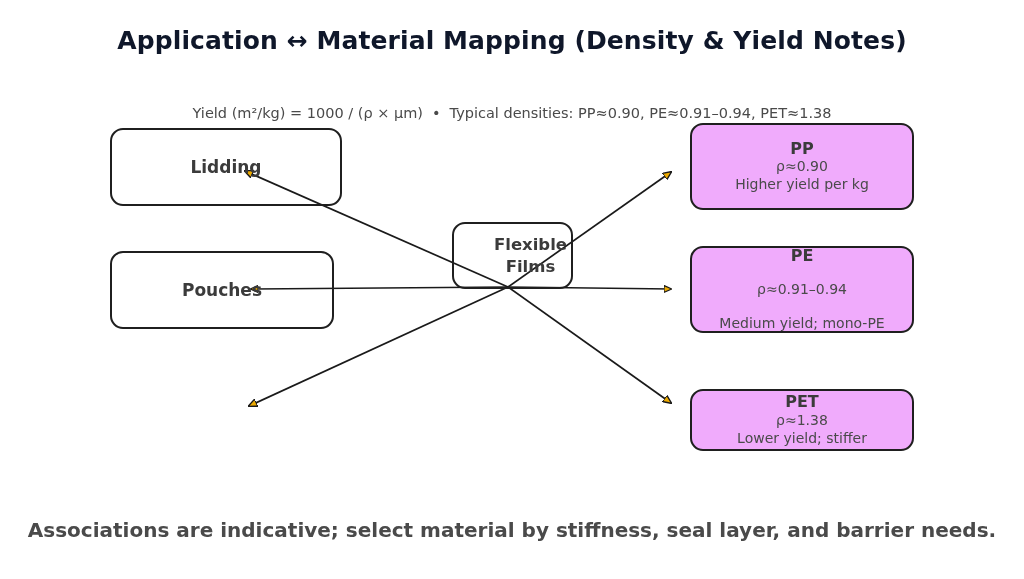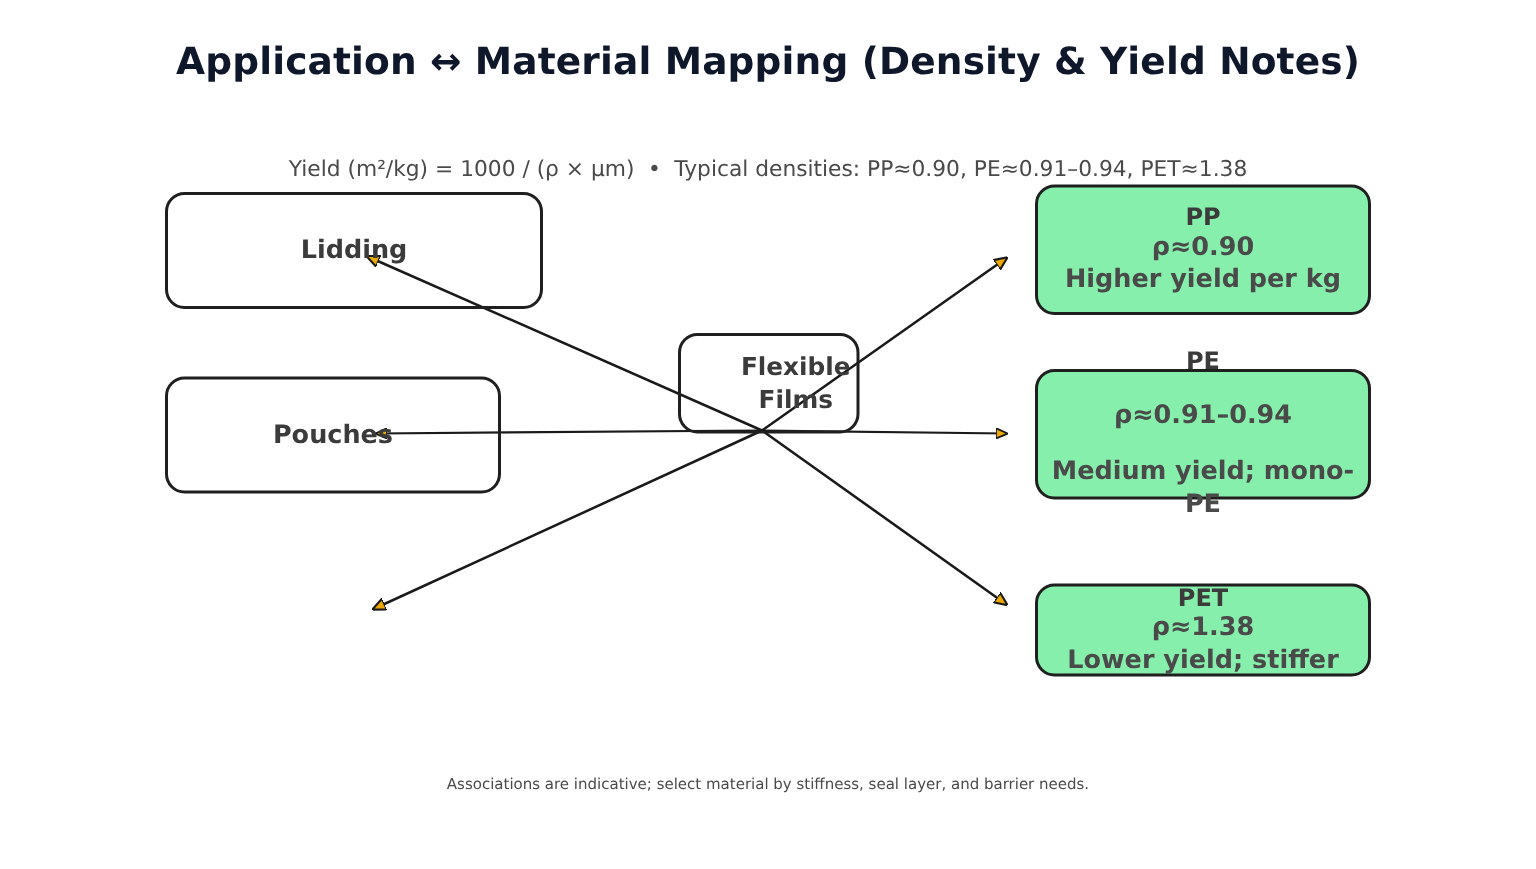--- a/index.html
+++ b/index.html
@@ -55,77 +55,78 @@
     top: 0;
     width: 1024px;
     height: 579px;
     pointer-events: none;
   }
 
   
   .node {
     position: absolute;
     box-sizing: border-box;
-    background: #86efac;
+    background: #f0abfc;
     border: 2px solid #1f1f1f;
     border-radius: 13px;
     display: flex;
     flex-direction: column;
     align-items: center;
     justify-content: center;
     text-align: center;
     z-index: 3;
   }
   .node.transparent-bg {
     background: transparent;
   }
   .node .n-title {
     font-size: 16px;
     font-weight: bold;
     color: #3b3b3b;
     line-height: 1.22;
   }
   .node .n-sub {
-    font-size: 17px;
-    font-weight: bold;
+    font-size: 14px;
+    font-weight: normal;
     color: #4a4a4a;
     line-height: 1.28;
   }
 
   .app-node .n-title {
     font-size: 17px;
   }
   .center-node .n-title {
     font-size: 16.5px;
     line-height: 1.3;
   }
 
   
-  #node-lidding   { left: 110px; top: 128px; width: 252px; height: 78px; }
+  #node-lidding   { left: 110px; top: 128px; width: 232px; height: 78px; }
   #node-pouches   { left: 110px; top: 251px; width: 224px; height: 78px; }
   #node-flowwrap  { left: 110px; top: 373px; width: 224px; height: 78px; }
 
   
   #node-flexible  { left: 452px; top: 222px; width: 121px; height: 67px; padding-left: 36px; }
 
   
   #node-pp   { left: 690px; top: 123px; width: 224px; height: 87px; }
   #node-pe   { left: 690px; top: 246px; width: 224px; height: 87px; gap: 16px; }
   #node-pet  { left: 690px; top: 389px; width: 224px; height: 62px; }
 
   
   #footer {
     position: absolute;
     left: 0;
     top: 518px;
     width: 1024px;
     text-align: center;
-    font-size: 10px;
+    font-size: 20px;
     color: #4a4a4a;
     white-space: nowrap;
+    font-weight: bold;
   }
 </style>
 </head>
 <body>
 
 <div id="canvas">
 
   <div id="title">Application ↔ Material Mapping (Density &amp; Yield Notes)</div>
 
   <div id="subtitle">

